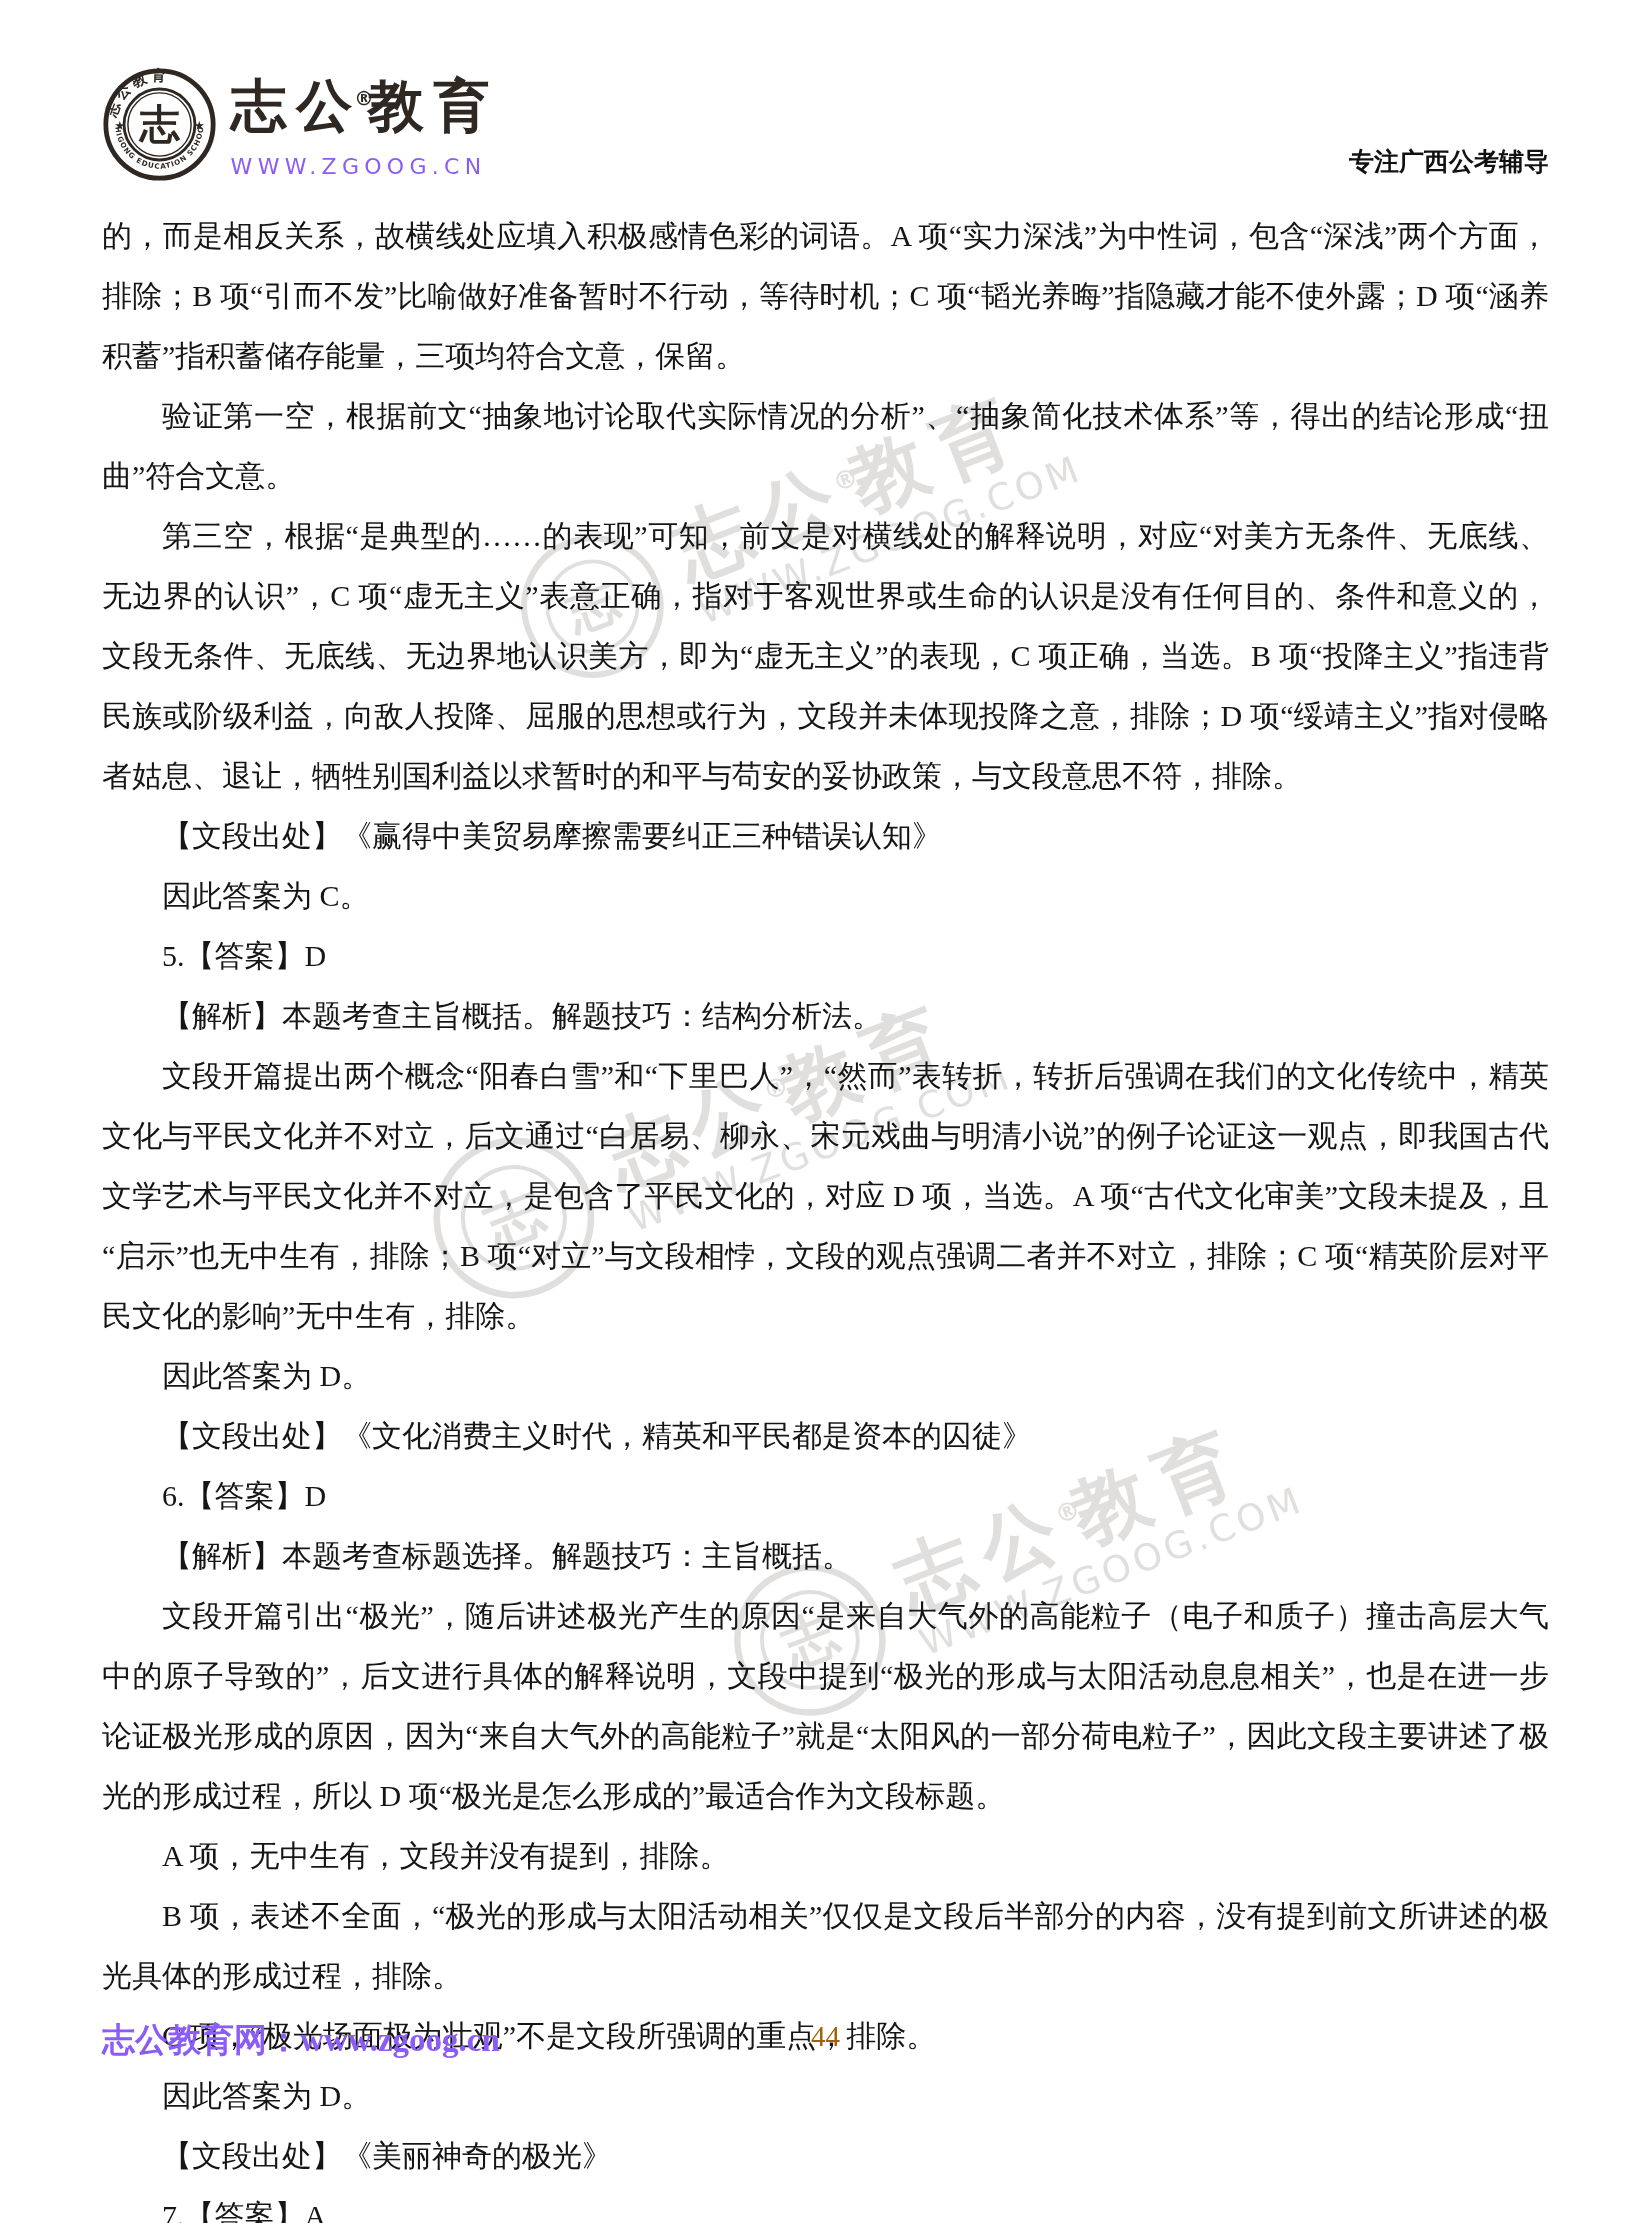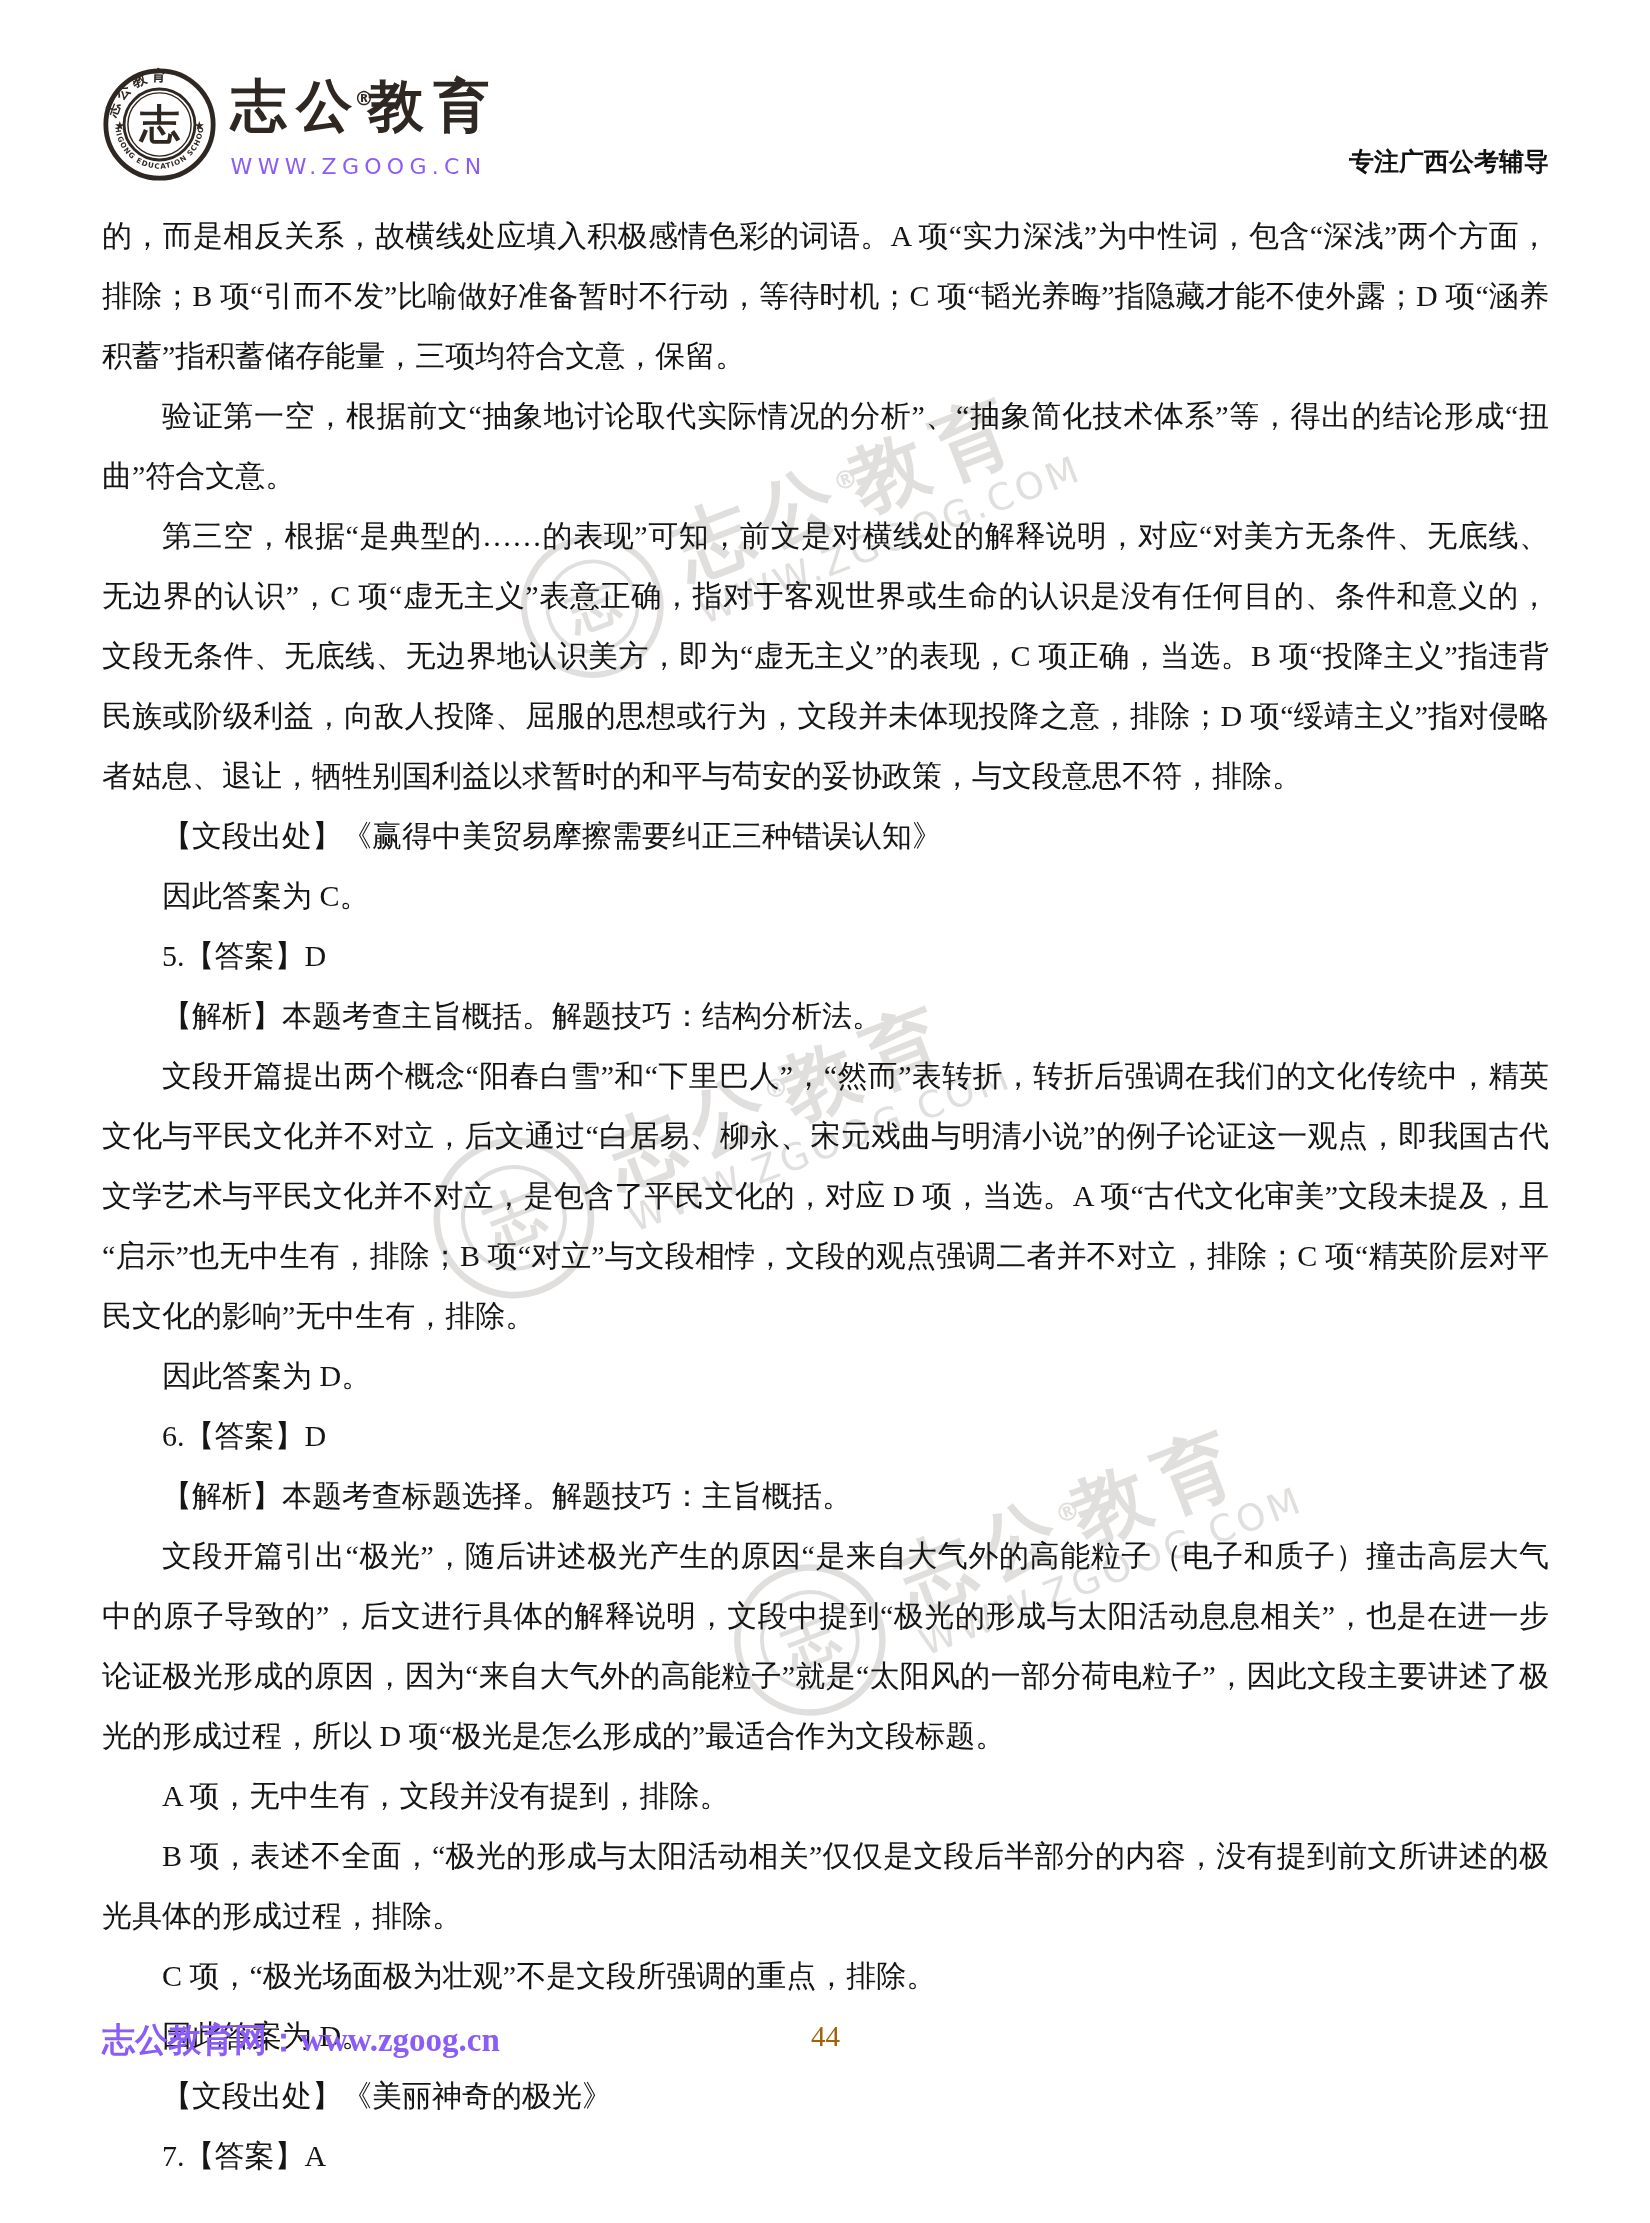--- a/index.html
+++ b/index.html
@@ -152,20 +152,21 @@
 <div class="content">
     <p class="para">的，而是相反关系，故横线处应填入积极感情色彩的词语。A 项“实力深浅”为中性词，包含“深浅”两个方面，排除；B 项“引而不发”比喻做好准备暂时不行动，等待时机；C 项“韬光养晦”指隐藏才能不使外露；D 项“涵养积蓄”指积蓄储存能量，三项均符合文意，保留。</p>
     <p class="para indent">验证第一空，根据前文“抽象地讨论取代实际情况的分析”、“抽象简化技术体系”等，得出的结论形成“扭曲”符合文意。</p>
     <p class="para indent">第三空，根据“是典型的……的表现”可知，前文是对横线处的解释说明，对应“对美方无条件、无底线、无边界的认识”，C 项“虚无主义”表意正确，指对于客观世界或生命的认识是没有任何目的、条件和意义的，文段无条件、无底线、无边界地认识美方，即为“虚无主义”的表现，C 项正确，当选。B 项“投降主义”指违背民族或阶级利益，向敌人投降、屈服的思想或行为，文段并未体现投降之意，排除；D 项“绥靖主义”指对侵略者姑息、退让，牺牲别国利益以求暂时的和平与苟安的妥协政策，与文段意思不符，排除。</p>
     <p class="para indent">【文段出处】《赢得中美贸易摩擦需要纠正三种错误认知》</p>
     <p class="para indent">因此答案为 C。</p>
     <p class="para indent">5.【答案】D</p>
     <p class="para indent">【解析】本题考查主旨概括。解题技巧：结构分析法。</p>
     <p class="para indent">文段开篇提出两个概念“阳春白雪”和“下里巴人”，“然而”表转折，转折后强调在我们的文化传统中，精英文化与平民文化并不对立，后文通过“白居易、柳永、宋元戏曲与明清小说”的例子论证这一观点，即我国古代文学艺术与平民文化并不对立，是包含了平民文化的，对应 D 项，当选。A 项“古代文化审美”文段未提及，且“启示”也无中生有，排除；B 项“对立”与文段相悖，文段的观点强调二者并不对立，排除；C 项“精英阶层对平民文化的影响”无中生有，排除。</p>
     <p class="para indent">因此答案为 D。</p>
+    <p class="para indent">【文段出处】《文化消费主义时代，精英和平民都是资本的囚徒》</p>
     <p class="para indent">6.【答案】D</p>
     <p class="para indent">【解析】本题考查标题选择。解题技巧：主旨概括。</p>
     <p class="para indent">文段开篇引出“极光”，随后讲述极光产生的原因“是来自大气外的高能粒子（电子和质子）撞击高层大气中的原子导致的”，后文进行具体的解释说明，文段中提到“极光的形成与太阳活动息息相关”，也是在进一步论证极光形成的原因，因为“来自大气外的高能粒子”就是“太阳风的一部分荷电粒子”，因此文段主要讲述了极光的形成过程，所以 D 项“极光是怎么形成的”最适合作为文段标题。</p>
     <p class="para indent">A 项，无中生有，文段并没有提到，排除。</p>
     <p class="para indent">B 项，表述不全面，“极光的形成与太阳活动相关”仅仅是文段后半部分的内容，没有提到前文所讲述的极光具体的形成过程，排除。</p>
     <p class="para indent">C 项，“极光场面极为壮观”不是文段所强调的重点，排除。</p>
     <p class="para indent">因此答案为 D。</p>
     <p class="para indent">【文段出处】《美丽神奇的极光》</p>
     <p class="para indent">7.【答案】A</p>
   </div>

